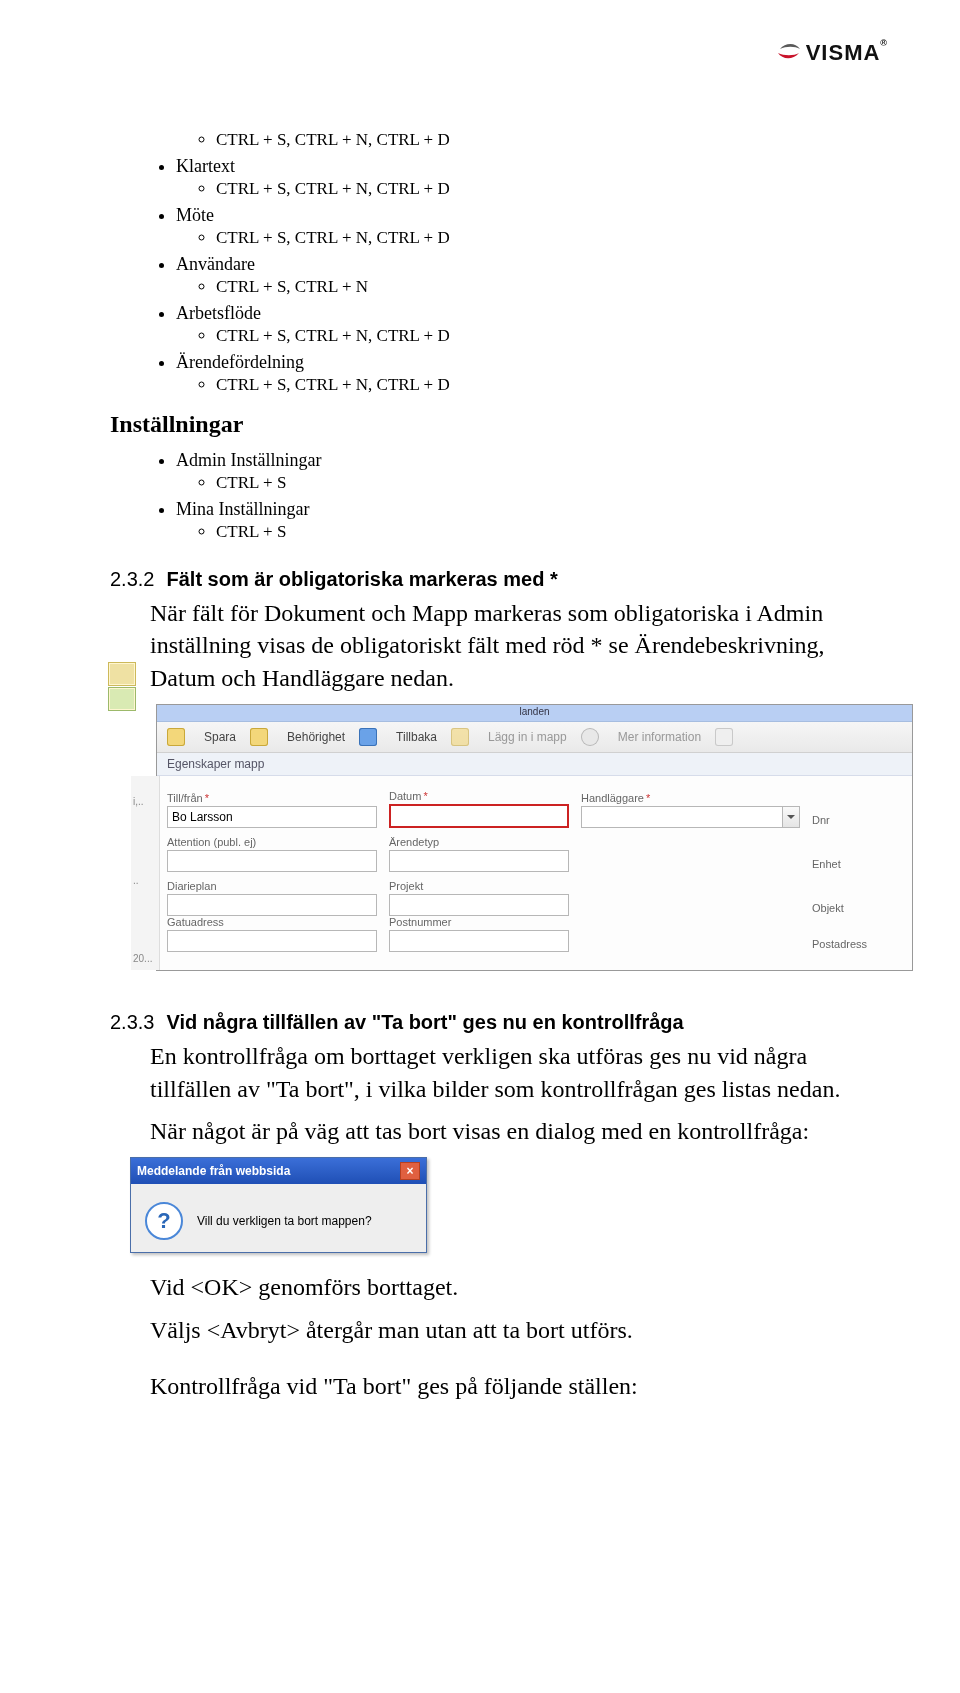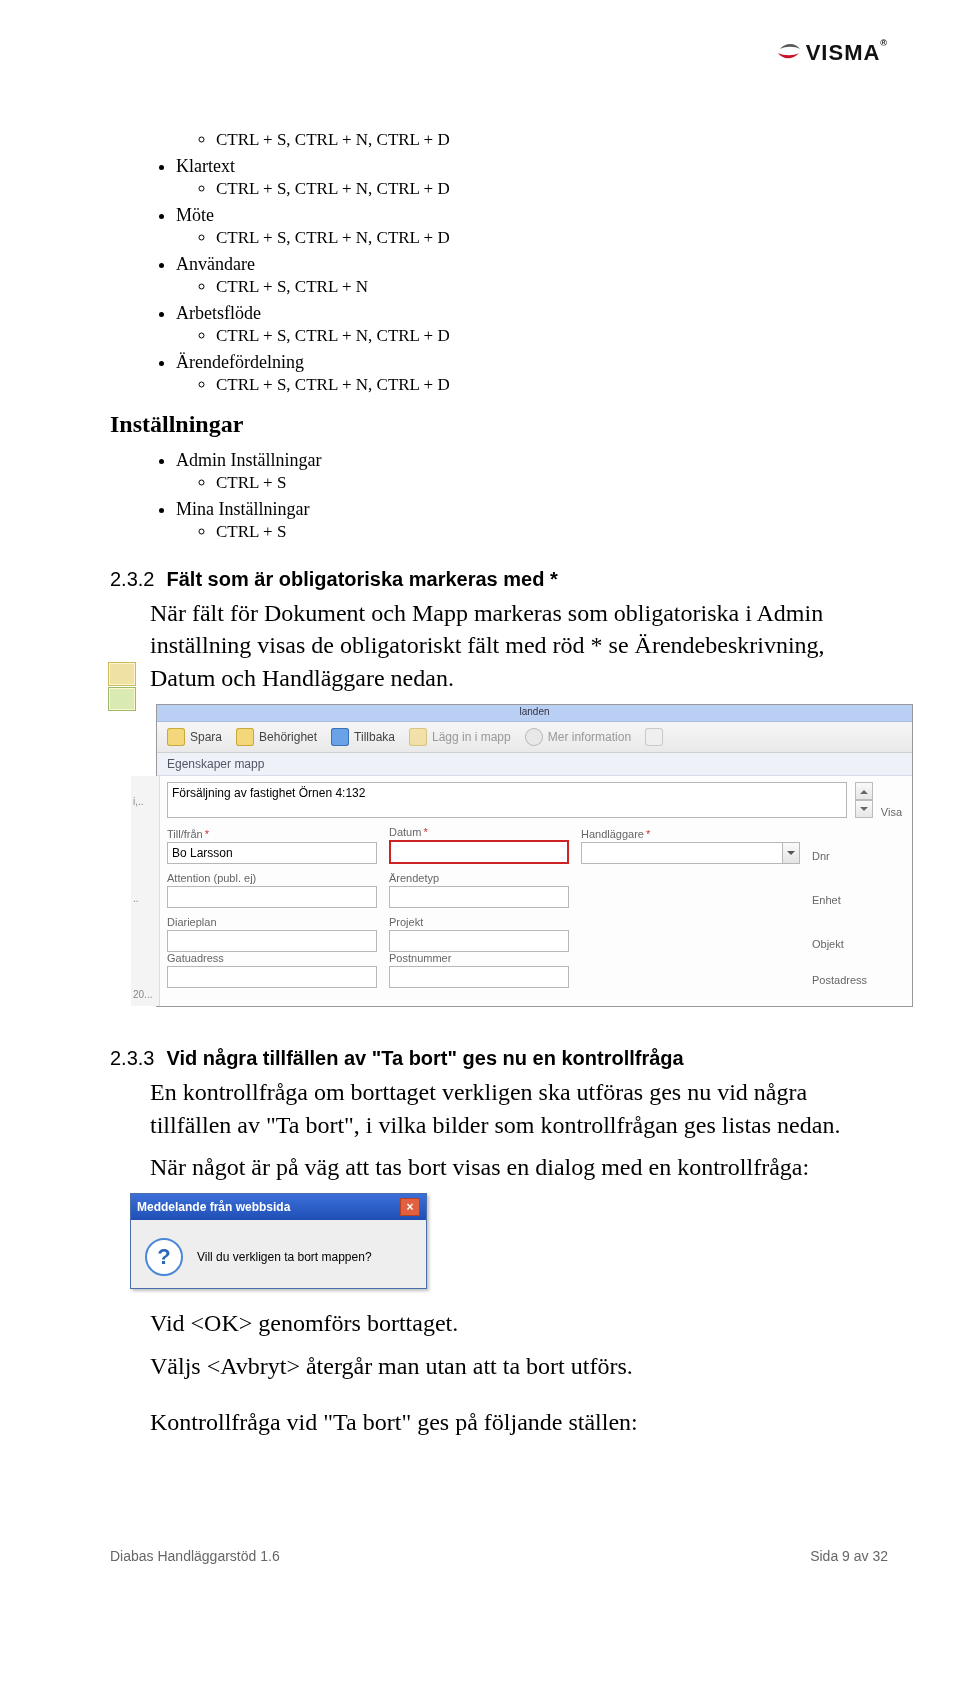--- a/index.html
+++ b/index.html
@@ -93,21 +93,21 @@
     display: flex;
     align-items: center;
     gap: 14px;
     padding: 6px 10px;
     background: linear-gradient(#f6f6f6, #e9e9e9);
     border-bottom: 1px solid #d0d0d0;
   }
   .shot1 .toolbar .tbtn {
     display: flex;
     align-items: center;
-    gap: 5px;
+    gap: 19px;
     color: #444;
   }
   .shot1 .toolbar .ico {
     width: 18px; height: 18px;
     display: inline-block;
     background: #f0c040;
     border-radius: 3px;
     box-shadow: inset 0 0 0 1px #c89020;
   }
   .shot1 .toolbar .ico.blue { background:#6aa2e8; box-shadow: inset 0 0 0 1px #3a72b8;}
@@ -354,28 +354,20 @@
         <div class="panel-head">Egenskaper mapp</div>
 
         <div class="form">
           <div class="leftstrip">
             <span>i,..</span>
             <span>..</span>
             <span>20...</span>
           </div>
 
           <div>
-            <div class="wide-row">
-              <textarea style="flex: 1 1 0%;">Försäljning av fastighet Örnen 4:132</textarea>
-              <div style="display:flex;flex-direction:column;justify-content:space-between;height:36px;">
-                <div class="scroll-arrow up"></div>
-                <div class="scroll-arrow down"></div>
-              </div>
-              <span class="right-visa">Visa</span>
-            </div>
           </div>
 
           <div class="row" style="margin-top:8px;">
             <div>
               <span class="lbl req">Till/från</span>
               <input value="Bo Larsson" style="">
             </div>
             <div>
               <span class="lbl req">Datum</span>
               <input class="highlight" value="" style="">
@@ -456,17 +448,13 @@
         <div>Vill du verkligen ta bort mappen?</div>
       </div>
     </div>
 
     <p class="body-text indented">Vid &lt;OK&gt; genomförs borttaget.</p>
     <p class="body-text indented">Väljs  &lt;Avbryt&gt; återgår man utan att ta bort utförs.</p>
     <p class="body-text indented" style="margin-top:24px;">Kontrollfråga vid "Ta bort" ges på följande ställen:</p>
 
   </div>
 
-  <div class="footer">
-    <span>Diabas Handläggarstöd 1.6</span>
-    <span>Sida 9 av 32</span>
-  </div>
 </div>
 
 </body></html>

